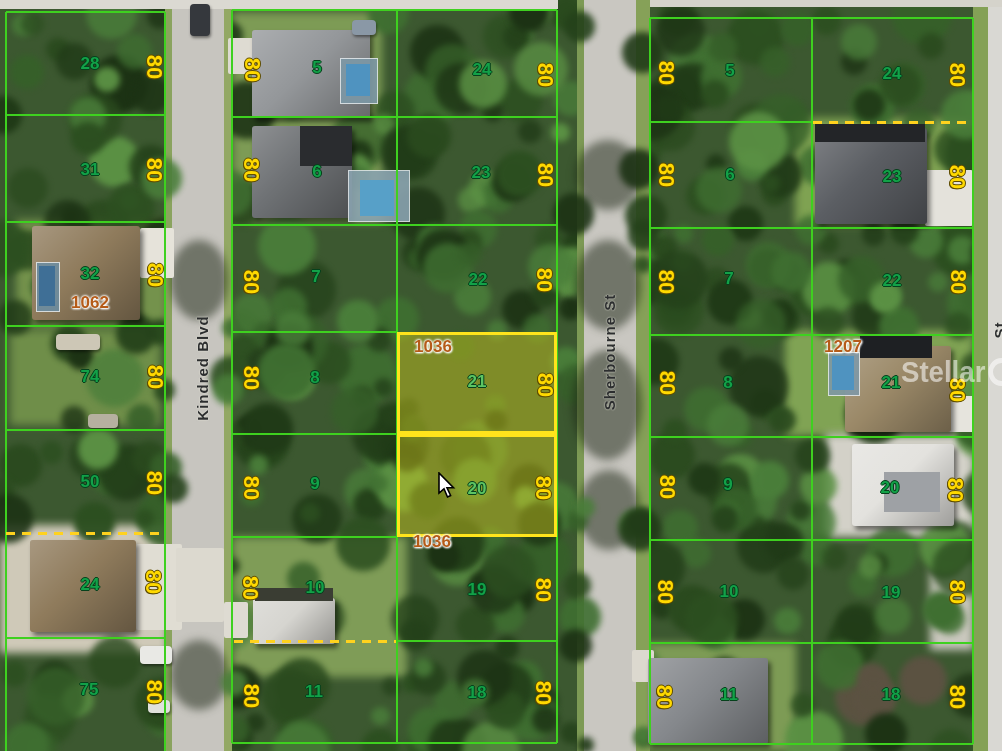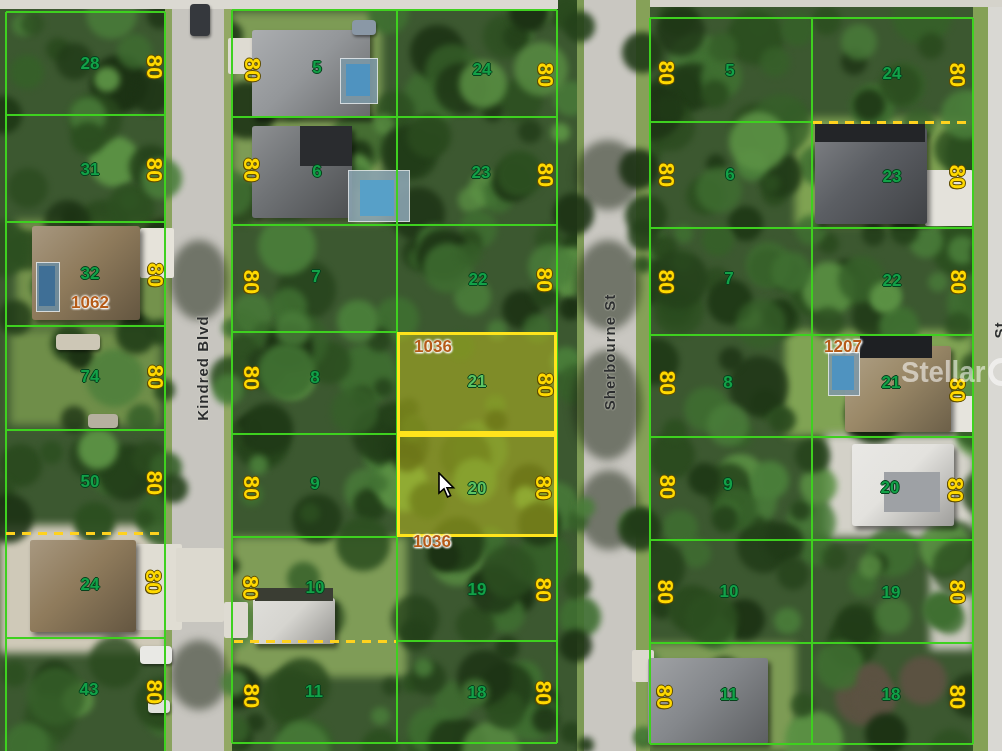--- a/index.html
+++ b/index.html
@@ -572,21 +572,21 @@
       <div class="lotnum" style="left: 90px; top: 170px;">31</div>
       <div class="dim" style="left: 154px; top: 170px;">80</div>
       <div class="lotnum" style="left: 90px; top: 274px;">32</div>
       <div class="dim" style="left: 155px; top: 275px;">80</div>
       <div class="lotnum" style="left: 90px; top: 377px;">74</div>
       <div class="dim" style="left: 155px; top: 377px;">80</div>
       <div class="lotnum" style="left: 90px; top: 482px;">50</div>
       <div class="dim" style="left: 154px; top: 483px;">80</div>
       <div class="lotnum" style="left: 90px; top: 585px;">24</div>
       <div class="dim" style="left: 153px; top: 582px;">80</div>
-      <div class="lotnum" style="left: 89px; top: 690px;">43</div>
+      <div class="lotnum" style="left: 89px; top: 690px;">75</div>
       <div class="dim" style="left: 154px; top: 692px;">80</div>
       <div class="lotnum" style="left: 317px; top: 68px;">5</div>
       <div class="dim" style="left: 252px; top: 70px;">80</div>
       <div class="lotnum" style="left: 317px; top: 172px;">6</div>
       <div class="dim" style="left: 251px; top: 170px;">80</div>
       <div class="lotnum" style="left: 316px; top: 277px;">7</div>
       <div class="dim" style="left: 251px; top: 282px;">80</div>
       <div class="lotnum" style="left: 315px; top: 378px;">8</div>
       <div class="dim" style="left: 251px; top: 378px;">80</div>
       <div class="lotnum" style="left: 315px; top: 484px;">9</div>

